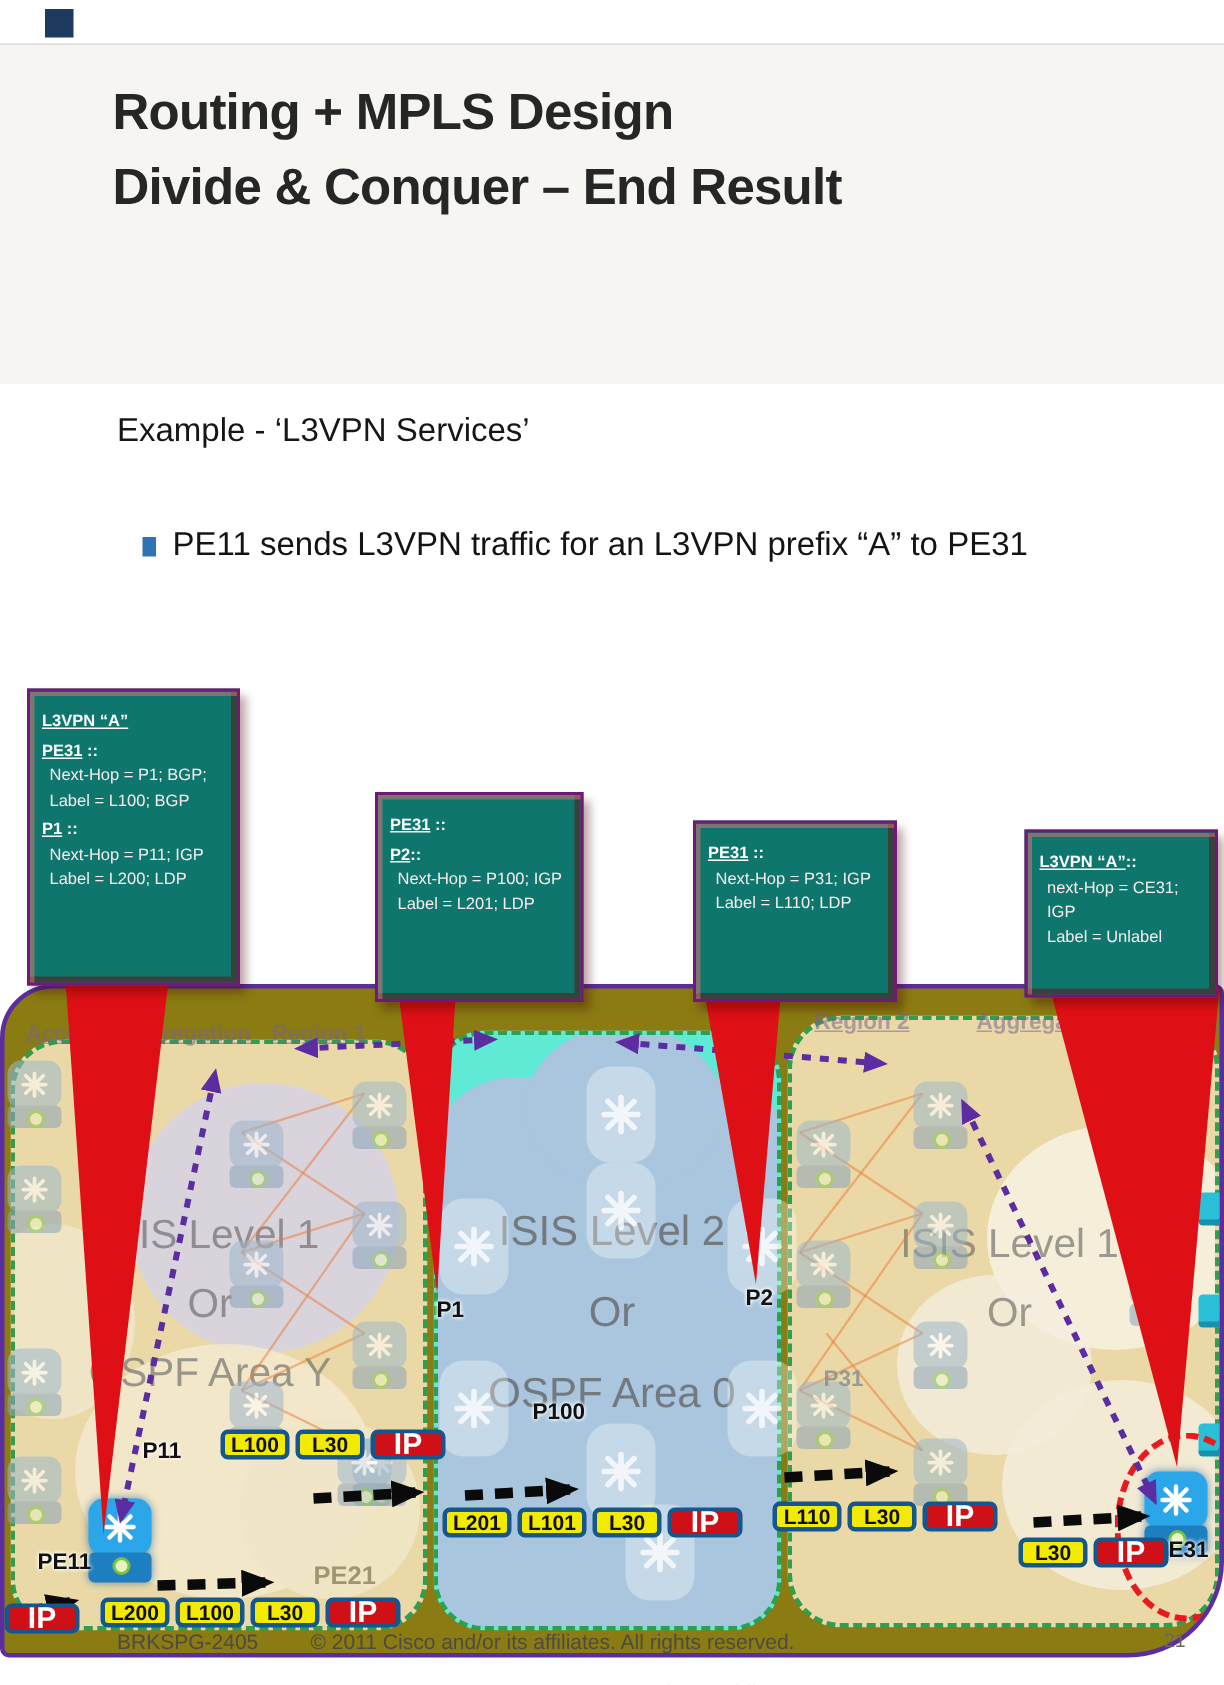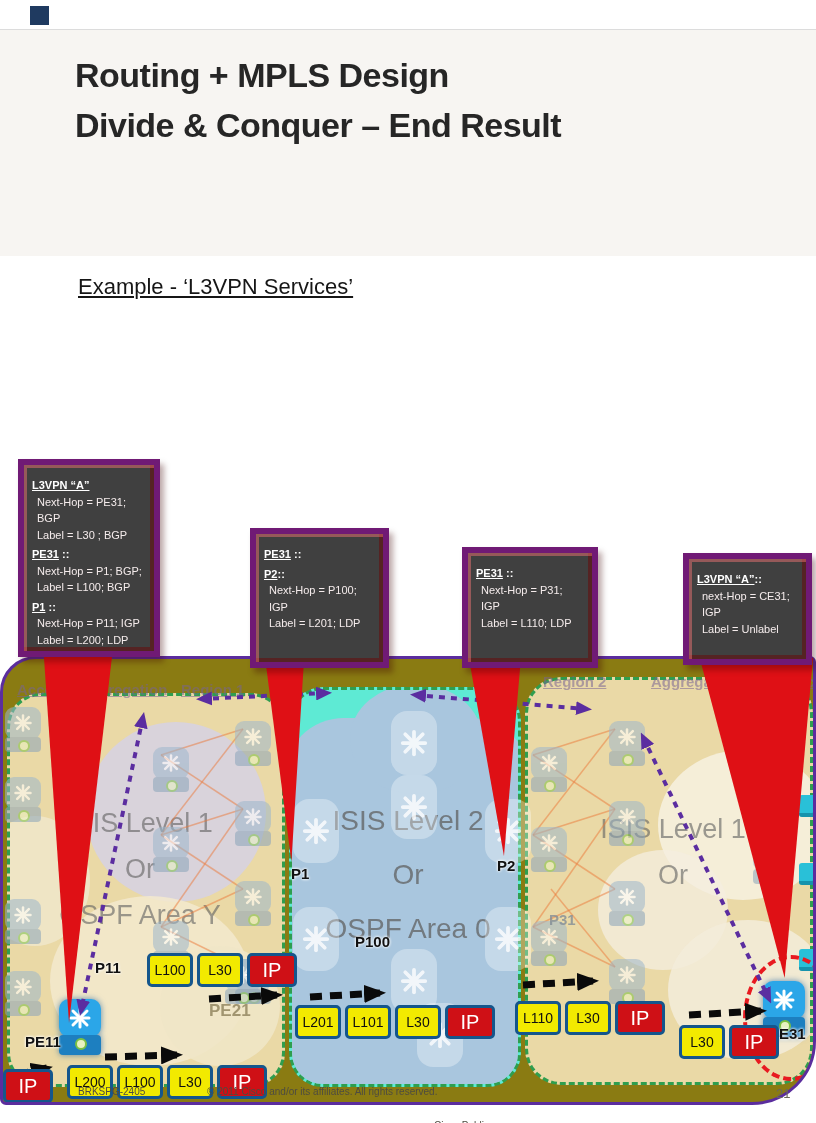--- a/index.html
+++ b/index.html
@@ -6,21 +6,21 @@
   #slide{position:relative;width:816px;height:1123px;background:#ffffff;overflow:hidden;
          font-family:"Liberation Sans",sans-serif;}
 
   
   .logo-square{position:absolute;left:30px;top:6px;width:19px;height:19px;background:#1f3a60;}
   .header-band{position:absolute;left:0;top:29px;width:816px;height:226px;background:#f7f5f2;border-top:1px solid #dcdcdc;}
   .title{position:absolute;left:75px;top:50px;font-size:34px;font-weight:bold;color:#262626;
          line-height:50px;letter-spacing:-0.5px;}
 
   
-  .example{position:absolute;left:78px;top:274px;font-size:22px;color:#161616;text-decoration:underline;}
+  .example{position:absolute;left:78px;top:274px;font-size:22px;color:#161616;}
   .bullet-row{position:absolute;left:95px;top:350px;display:flex;align-items:flex-start;}
   .bullet-sq{width:9px;height:13px;background:#2e74b5;margin-top:8px;margin-right:11px;flex:none;}
   .bullet-text{font-size:22px;color:#141414;}
 
   
   #diagram{position:absolute;left:0;top:656px;width:816px;height:449px;box-sizing:border-box;
            background:#8a7b12;border:3px solid #5b2d9e;border-radius:36px 6px 64px 6px;overflow:hidden;}
   .region{position:absolute;box-sizing:border-box;border:3px dashed #2f9e4f;overflow:hidden;}
   .region-left{left:4px;top:34px;width:278px;height:394px;background:#ead9a6;border-radius:34px;}
   .region-mid{left:286px;top:28px;width:232px;height:400px;background:#5eead4;border-radius:34px;}
@@ -29,74 +29,78 @@
   .cloud-bump{position:absolute;left:58px;top:-6px;width:132px;height:110px;background:#a9c6de;border-radius:50%;}
   .blob{position:absolute;border-radius:50%;}
 
   .zone{position:absolute;font-size:15px;font-weight:bold;color:rgba(120,100,148,.55);
         text-decoration:underline;white-space:nowrap;}
   .igp{position:absolute;text-align:center;color:rgba(98,98,98,.62);font-size:27px;line-height:46px;white-space:nowrap;}
   .igp-mid{color:rgba(96,96,96,.75);font-size:28px;line-height:54px;}
 
   .nlabel{position:absolute;font-weight:bold;font-size:15px;color:#111;
           text-shadow:0 0 3px #fff,0 0 3px #fff;white-space:nowrap;}
-  .nlabel-faded{color:rgba(156,144,108,.95);font-size:17px;text-shadow:none;}
+  .nlabel-faded{color:rgba(156,144,108,.95);font-size:17px;text-shadow:none;margin-top:40px;}
   .nlabel-faded2{color:rgba(130,140,150,.8);text-shadow:none;}
 
   
   .router{position:absolute;width:36px;height:48px;opacity:.55;}
   .r-top{height:32px;background:#9db7cc;border-radius:9px;display:flex;align-items:center;justify-content:center;}
   .r-bot{height:15px;margin-top:-2px;background:#8aa4ba;border-radius:4px;position:relative;}
   .r-bot:after{content:"";position:absolute;left:50%;top:3px;width:8px;height:8px;margin-left:-5px;
                border:2px solid #7ac143;border-radius:50%;background:#e8f2c0;}
   .router-pe{opacity:1;width:42px;height:58px;filter:drop-shadow(0 0 3px rgba(0,80,160,.6));}
   .router-pe .r-top{height:38px;background:#2ba6e8;border-radius:10px;}
   .router-pe .r-bot{height:20px;background:#1d7fc0;}
   .router-core{opacity:.85;width:46px;height:64px;}
   .router-core .r-top{height:64px;background:rgba(255,255,255,.38);border-radius:16px;}
   .cube-cyan{position:absolute;width:18px;height:22px;background:#29c0d8;border-radius:3px;
              box-shadow:inset -3px -4px 0 rgba(0,90,120,.45);}
 
   .red-ellipse{position:absolute;left:740px;top:296px;width:88px;height:118px;border:4px dashed #e81a20;border-radius:50%;}
 
   
   .stack{position:absolute;display:flex;}
-  .chip{width:46px;height:34px;box-sizing:border-box;background:#f2ea00;border:3px solid #15568c;border-radius:5px;
+  .chip{width:46px;height:20px;box-sizing:border-box;background:#f2ea00;border:3px solid #15568c;border-radius:5px;
         margin-right:4px;display:flex;align-items:center;justify-content:center;
-        font-size:14px;font-weight:normal;color:#101010;}
+        font-size:14px;font-weight:bold;color:#101010;}
   .chip-ip{background:#cf1016;color:#fff;font-size:20px;width:50px;}
 
   
   .stem{position:absolute;background:#df1015;}
-  .callout{position:absolute;box-sizing:border-box;background:#404040;border:6px solid #701a75;color:#fff;
+  .callout{position:absolute;box-sizing:border-box;background:#0f766e;border:2px solid #701a75;color:#fff;
            padding:9px 8px;font-size:11px;line-height:1.5;
            box-shadow:inset 3px 3px 0 rgba(255,120,120,.45),inset -4px -4px 0 rgba(110,0,0,.45),4px 5px 6px rgba(60,0,0,.35);}
   .co-head{font-weight:bold;margin-top:3px;}
   .co-head-u{text-decoration:underline;}
   .co-line{padding-left:5px;color:#f5ecec;}
 
   
-  .footer-item{position:absolute;font-size:10px;color:#4e4c40;}
+  .footer-item{position:absolute;font-size:14px;color:#4e4c40;}
   .page-num{position:absolute;left:776px;top:1086px;font-size:13px;color:#6b675d;}
 
   svg.overlay{position:absolute;left:0;top:0;pointer-events:none;}
 </style>
 </head>
 <body>
 
 <div id="slide">
 
   <div class="logo-square"></div>
   <div class="header-band"></div>
   <div class="title">
     <div>Routing + MPLS Design</div>
     <div>Divide &amp; Conquer – End Result</div>
   </div>
 
   <div class="example">Example - ‘L3VPN Services’</div>
+  <div class="bullet-row">
+    <div class="bullet-sq"></div>
+    <div class="bullet-text">PE11 sends L3VPN traffic for an L3VPN prefix “A” to PE31</div>
+  </div>
 
   <div id="diagram">
 
     <div class="region region-left">
       <div class="blob" style="left:76px;top:26px;width:180px;height:180px;background:rgba(214,209,228,.85);"></div>
       <div class="blob" style="left:-30px;top:120px;width:110px;height:130px;background:rgba(240,231,205,.8);"></div>
       <div class="blob" style="left:40px;top:200px;width:200px;height:170px;background:rgba(243,233,206,.85);"></div>
       <div class="blob" style="left:150px;top:250px;width:120px;height:120px;background:rgba(240,229,198,.9);"></div>
       <div class="igp" style="left:10px;top:104px;width:240px;">
         <div>ISIS Level 1</div>
@@ -608,24 +612,20 @@
 
   <div class="stem" style="left:24px;top:655px;width:90px;height:368px;clip-path:polygon(22% 0,98% 0,50% 100%);"></div>
   <div class="stem" style="left:262px;top:660px;width:42px;height:202px;clip-path:polygon(8% 0,100% 0,70% 100%);"></div>
   <div class="stem" style="left:467px;top:660px;width:56px;height:196px;clip-path:polygon(4% 0,96% 0,66% 100%);"></div>
   <div class="stem" style="left:695px;top:658px;width:118px;height:320px;clip-path:polygon(4% 0,100% 0,76% 100%);"></div>
 
   <div class="callout" style="left:18px;top:459px;width:142px;height:198px;">
 
       <div class="co-sec">
         <div class="co-head"><span class="co-head-u">L3VPN “A”</span><span></span></div>
-        <div>
-          <div class="co-line">Next-Hop = PE31; BGP</div>
-          <div class="co-line">Label = L30 ; BGP</div>
-        </div>
       </div>
 
       <div class="co-sec">
         <div class="co-head"><span class="co-head-u">PE31</span><span> ::</span></div>
         <div>
           <div class="co-line">Next-Hop = P1; BGP;</div>
           <div class="co-line">Label = L100; BGP</div>
         </div>
       </div>
 

